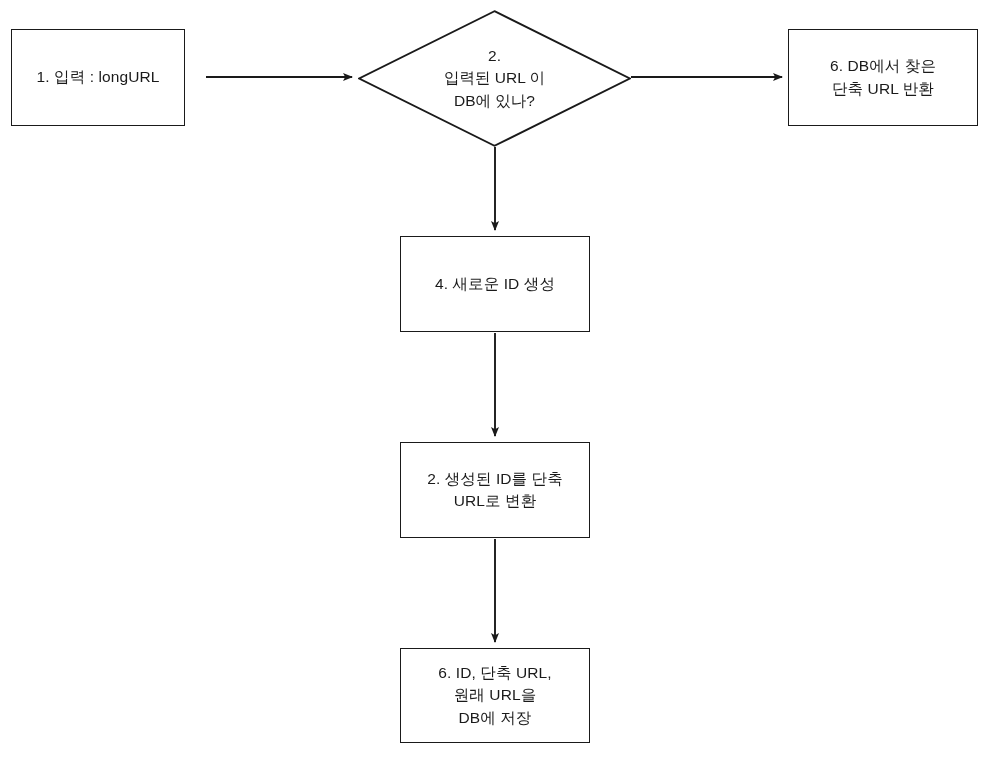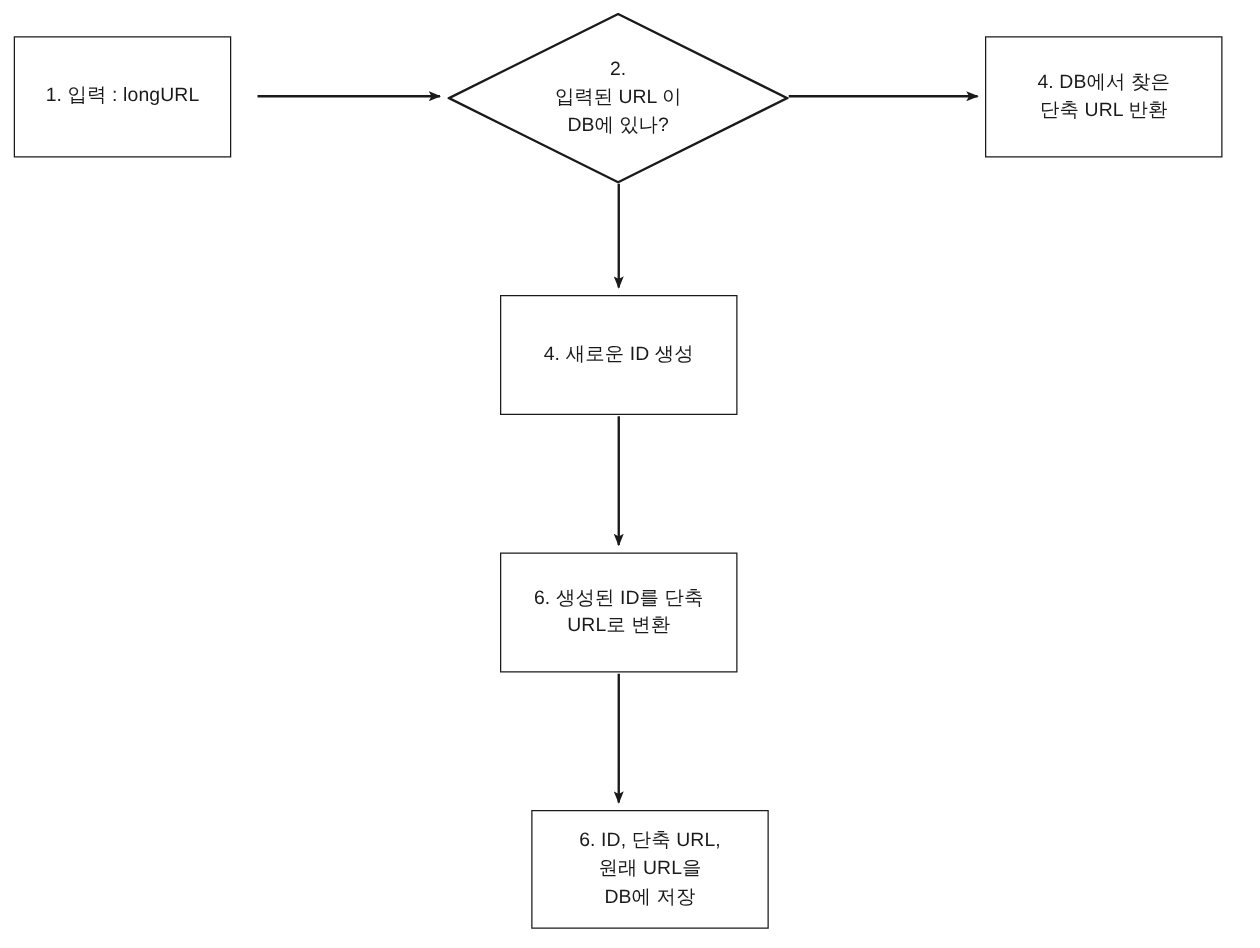--- a/index.html
+++ b/index.html
@@ -97,32 +97,32 @@
   <div class="diamond-wrap" style="left:358px; top:10px; width:273px; height:137px;">
     <svg class="diamond-svg" width="273" height="137" viewBox="0 0 273 137" xmlns="http://www.w3.org/2000/svg">
       <polygon points="136.5,1.2 271.8,68.5 136.5,135.8 1.2,68.5" fill="#ffffff" stroke="#1a1a1a" stroke-width="1.9"></polygon>
     </svg>
     <div class="diamond-label">2.
 입력된 URL 이
 DB에 있나?</div>
   </div>
 
   <div class="node box" style="left:788px; top:29px; width:190px; height:97px;">
-    <span>4. DB에서 찾은
+    <span>6. DB에서 찾은
 단축 URL 반환</span>
   </div>
 
   <div class="node box" style="left:400px; top:236px; width:190px; height:96px;">
     <span>4. 새로운 ID 생성</span>
   </div>
 
   <div class="node box" style="left:400px; top:442px; width:190px; height:96px;">
-    <span>6. 생성된 ID를 단축
+    <span>2. 생성된 ID를 단축
 URL로 변환</span>
   </div>
 
-  <div class="node box" style="left:400px; top:648px; width:190px; height:95px;margin-left:25px;">
+  <div class="node box" style="left:400px; top:648px; width:190px; height:95px;">
     <span>6. ID, 단축 URL,
 원래 URL을
 DB에 저장</span>
   </div>
 
 </div>
 
 </body></html>

